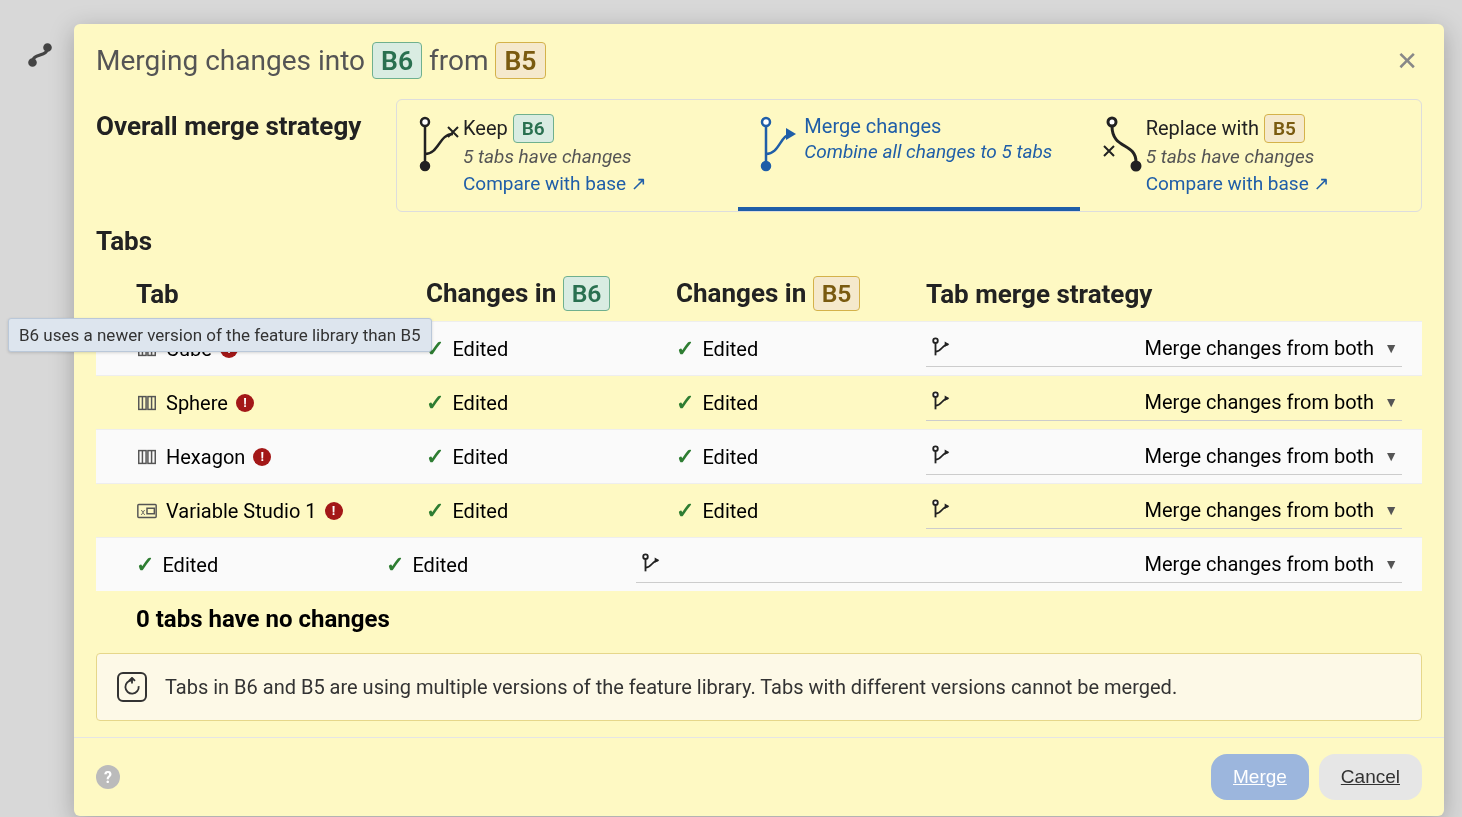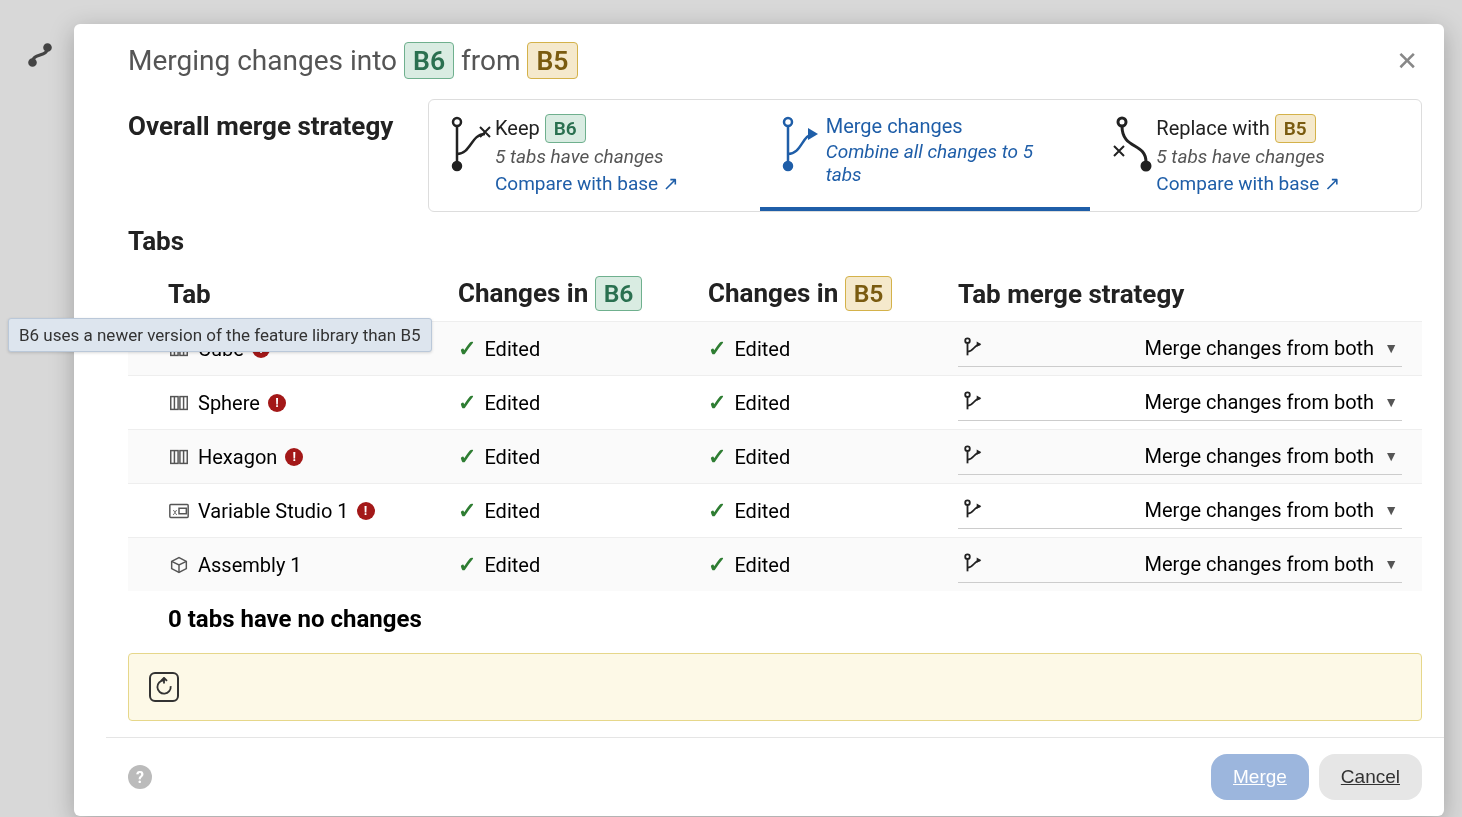--- a/index.html
+++ b/index.html
@@ -17,26 +17,25 @@
   top: 40px;
   width: 30px;
   height: 30px;
   color: #444;
 }
 .dialog {
   position: absolute;
   left: 74px;
   top: 24px;
   right: 18px;
-  background: #ffffff;
+  background: #fef9c3;
   border-radius: 6px;
   box-shadow: 0 6px 24px rgba(0,0,0,0.25);
   display: flex;
   flex-direction: column;
-  padding-left: 32px;
 }
 .dialog-header {
   display: flex;
   align-items: center;
   padding: 18px 22px 10px 22px;
 }
 .dialog-title {
   font-size: 28px;
   color: #555;
   font-weight: 400;
@@ -490,27 +489,20 @@
                   <path d="M6 7 L6 20"></path>
                   <path d="M6 16 C 13 16, 13 8, 20 8"></path>
                   <path d="M16 5 L21 8 L16 11" fill="currentColor" stroke="none"></path>
                 </svg></span>
               <span class="strategy-select-text">Merge changes from both</span>
               <span class="dropdown-caret">▼</span>
             </div>
           </div>
         </div>
         <div class="table-row">
-          <div class="tab-cell">
-            <span class="tab-icon"><svg viewBox="0 0 24 24" fill="none" stroke="currentColor" stroke-width="1.6">
-                <path d="M4 8 L12 4 L20 8 L20 16 L12 20 L4 16 Z"></path>
-                <path d="M4 8 L12 12 L20 8 M12 12 L12 20"></path>
-              </svg></span>
-            <span>Assembly 1</span>
-          </div>
           <div class="change-cell">
             <span class="check-icon">✓</span>
             <span>Edited</span>
           </div>
           <div class="change-cell">
             <span class="check-icon">✓</span>
             <span>Edited</span>
           </div>
           <div class="strategy-cell">
             <div class="strategy-select">
@@ -530,20 +522,21 @@
     <div class="no-changes">0 tabs have no changes</div>
   </div>
 
   <div class="warning-banner">
     <div class="banner-icon">
       <svg width="20" height="20" viewBox="0 0 24 24" fill="none" stroke="#333" stroke-width="2.2">
         <path d="M20 11 A8 8 0 1 1 12 4"></path>
         <path d="M12 1 L12 7 M9 4 L12 1 L15 4" stroke-linecap="round"></path>
       </svg>
     </div>
+    <div>Tabs in B6 and B5 are using multiple versions of the feature library. Tabs with different versions cannot be merged.</div>
   </div>
 
   <div class="dialog-footer">
     <div class="help-icon">?</div>
     <div class="footer-spacer"></div>
     <button class="btn btn-primary">Merge</button>
     <button class="btn btn-secondary">Cancel</button>
   </div>
 
 </div>

